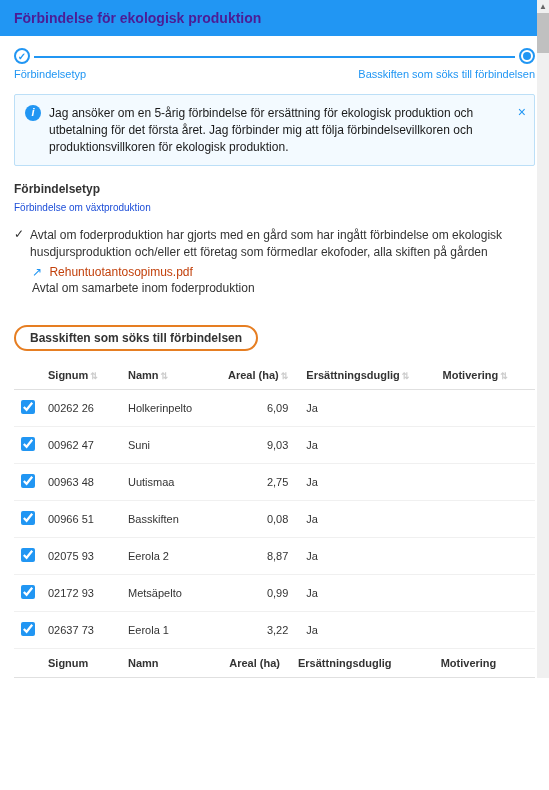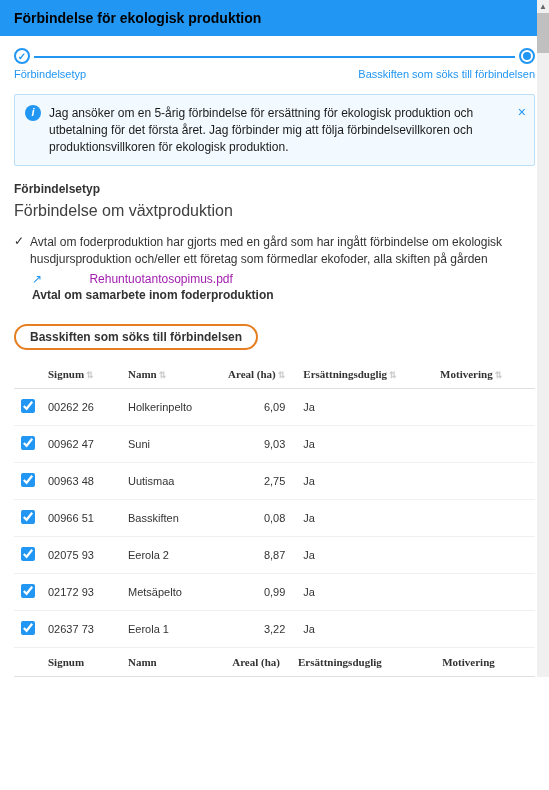--- a/index.html
+++ b/index.html
@@ -1,41 +1,41 @@
 <!DOCTYPE html>
 <html><head>
 <meta charset="utf-8">
 <style>
 * { box-sizing: border-box; margin: 0; padding: 0; }
 body { font-family: Arial, sans-serif; font-size: 12px; color: #333; background: #fff; width: 549px; }
-.header { background: #2196f3; color: #000000; padding: 10px 14px; font-weight: bold; font-size: 14px; }
+.header { background: #2196f3; color: #4c1d95; padding: 10px 14px; font-weight: bold; font-size: 14px; }
 .content { padding: 12px 14px 0 14px; position: relative; }
 .stepper { display: flex; align-items: flex-start; margin-bottom: 14px; position: relative; }
 .step { flex: 1; text-align: left; position: relative; }
 .step:last-child { text-align: right; flex: 0 0 auto; }
 .step-circle { width: 16px; height: 16px; border-radius: 50%; border: 2px solid #2196f3; background: #fff; display: inline-flex; align-items: center; justify-content: center; position: relative; z-index: 2; }
 .step-circle.done::after { content: '✓'; color: #2196f3; font-size: 10px; font-weight: bold; }
 .step-circle.active::after { content: ''; width: 8px; height: 8px; background: #2196f3; border-radius: 50%; }
 .step-label { color: #2196f3; font-size: 11px; margin-top: 4px; display: block; }
 .step-line { position: absolute; top: 8px; left: 20px; right: 20px; height: 2px; background: #2196f3; z-index: 1; }
 .info-box { border: 1px solid #bcdff7; background: #f3faff; padding: 10px 28px 10px 34px; position: relative; border-radius: 2px; margin-bottom: 16px; color: #1a1a1a; line-height: 1.4; }
 .info-box .info-icon { position: absolute; left: 10px; top: 10px; width: 16px; height: 16px; background: #2196f3; border-radius: 50%; color: #fff; display: flex; align-items: center; justify-content: center; font-style: italic; font-weight: bold; font-size: 11px; }
 .info-box .close { position: absolute; right: 8px; top: 8px; color: #2196f3; cursor: pointer; font-size: 14px; }
 .section-label { font-weight: bold; margin-bottom: 6px; font-size: 12px; }
-.plain-text { margin-bottom: 14px; font-size: 16px; color: #404040; }
+.plain-text { margin-bottom: 14px; font-size: 10px; color: #1d4ed8; }
 .check-item { display: flex; align-items: flex-start; gap: 6px; margin-bottom: 4px; }
 .check-item .check { color: #333; font-size: 12px; line-height: 1.3; }
 .check-item .txt { flex: 1; line-height: 1.4; }
 .link-row { margin-left: 18px; margin-bottom: 2px; }
-.link-row a { color: #a21caf; text-decoration: none; margin-left: 40px; }
+.link-row a { color: #c2410c; text-decoration: none; }
 .link-row .ext { color: #2196f3; margin-right: 4px; }
-.plain-sub { margin-left: 18px; margin-bottom: 14px; font-weight: bold; }
+.plain-sub { margin-left: 18px; margin-bottom: 22px; }
 .oval-heading { display: inline-block; border: 2px solid #e67e22; border-radius: 18px; padding: 4px 14px; font-weight: bold; font-size: 12px; margin: 8px 0 10px 0; }
 table { width: 100%; border-collapse: collapse; font-size: 11px; }
-th { text-align: left; padding: 8px 6px; font-weight: bold; border-bottom: 1px solid #e0e0e0; color: #333; white-space: nowrap; font-family: Liberation Serif, serif; }
+th { text-align: left; padding: 8px 6px; font-weight: bold; border-bottom: 1px solid #e0e0e0; color: #333; white-space: nowrap; }
 th .sort { color: #ccc; font-size: 9px; margin-left: 2px; }
 td { padding: 10px 6px; border-bottom: 1px solid #f0f0f0; vertical-align: middle; }
 .col-check { width: 28px; text-align: center; }
 .col-signum { width: 80px; }
 .col-namn { width: 100px; }
 .col-areal { width: 70px; text-align: right; padding-right: 12px; }
 th.col-areal { text-align: right; }
 .col-ers { width: 110px; margin-top: 36px; }
 .col-mot { text-align: center; }
 th.col-mot { text-align: center; }

